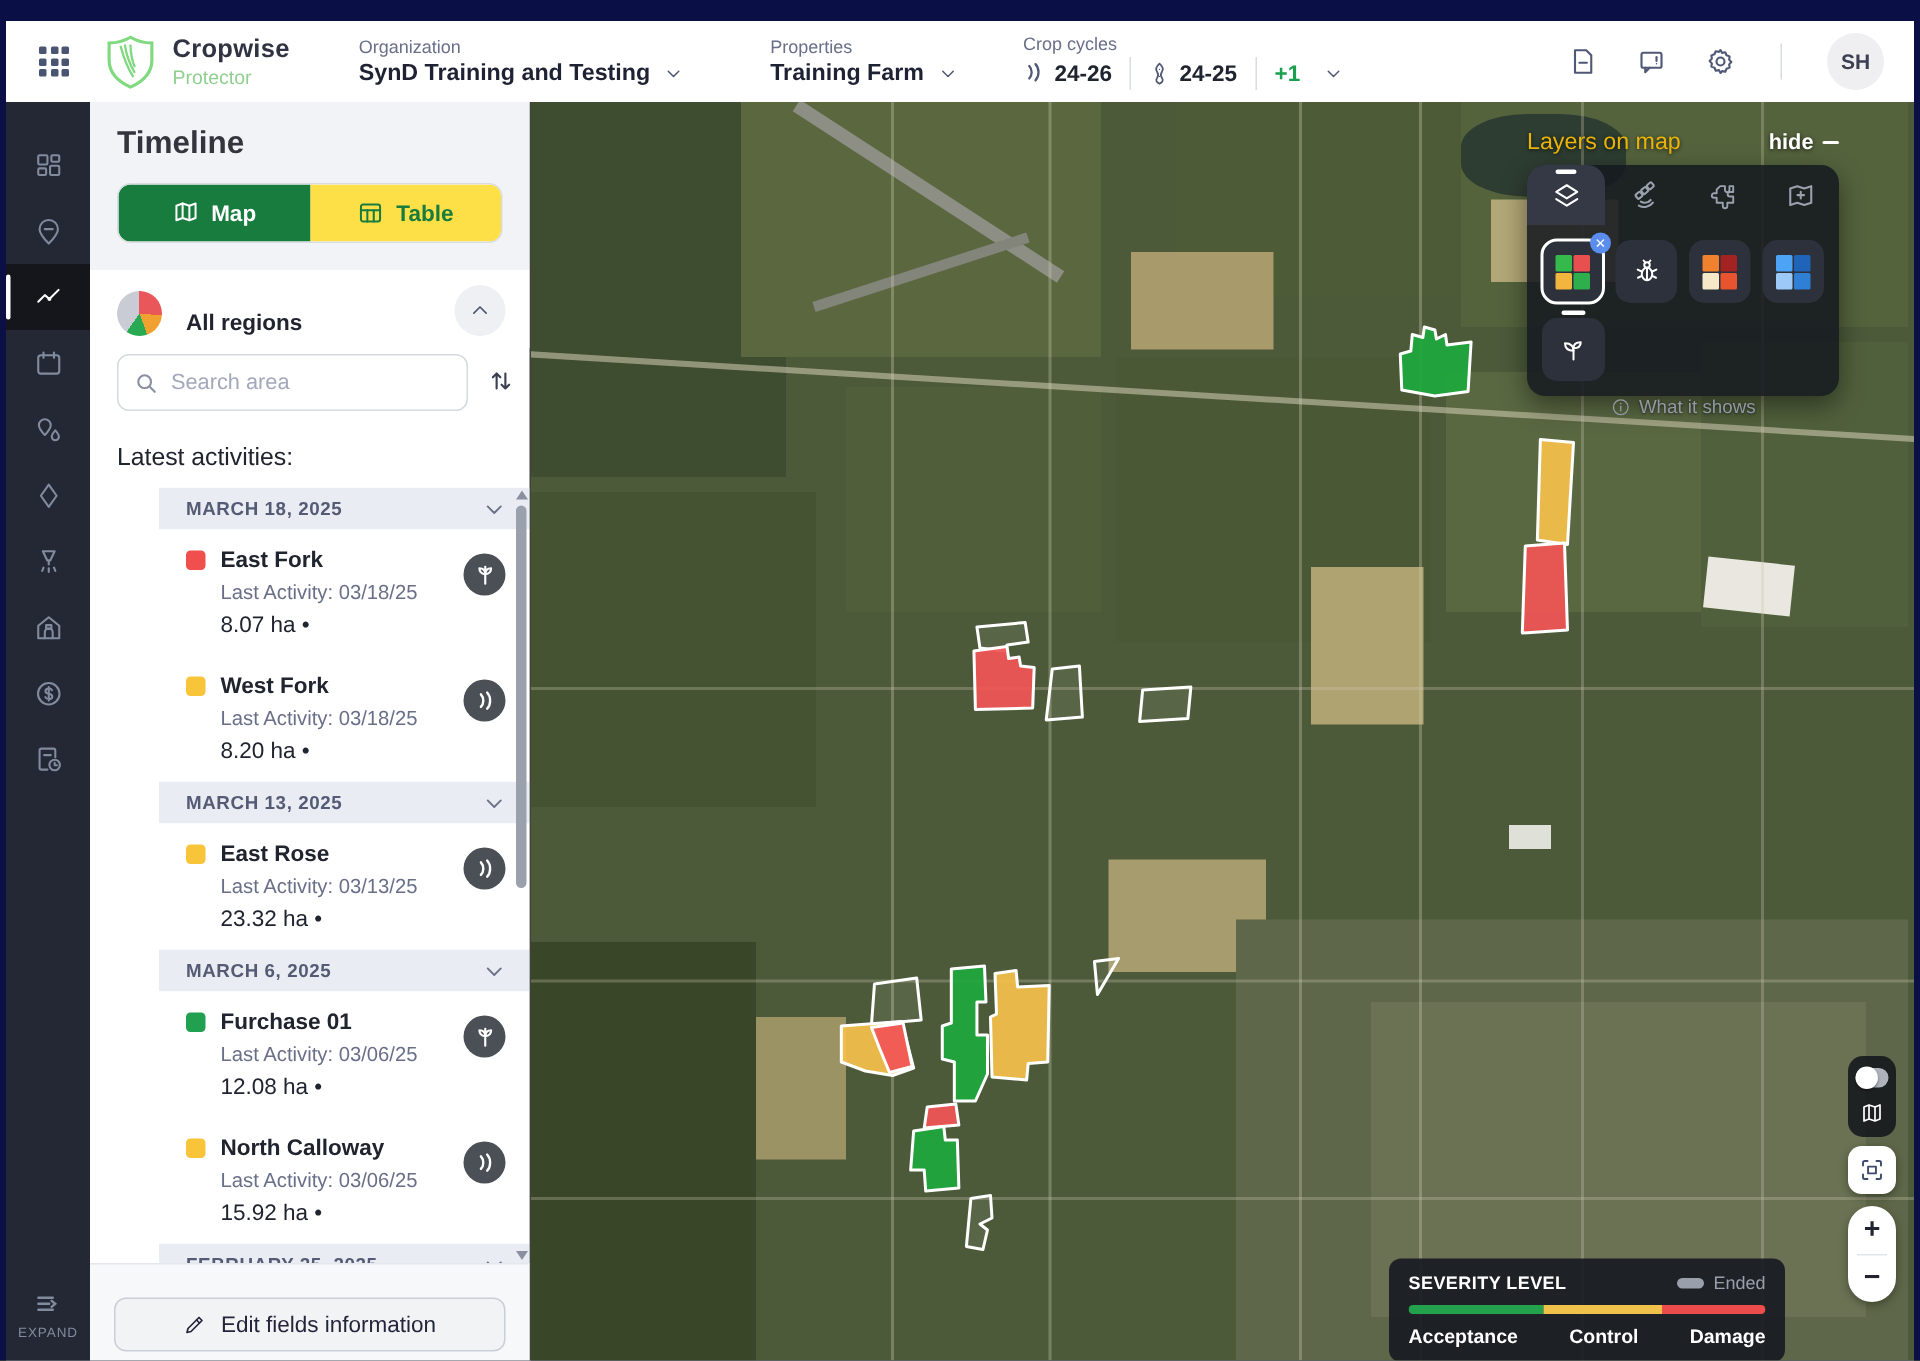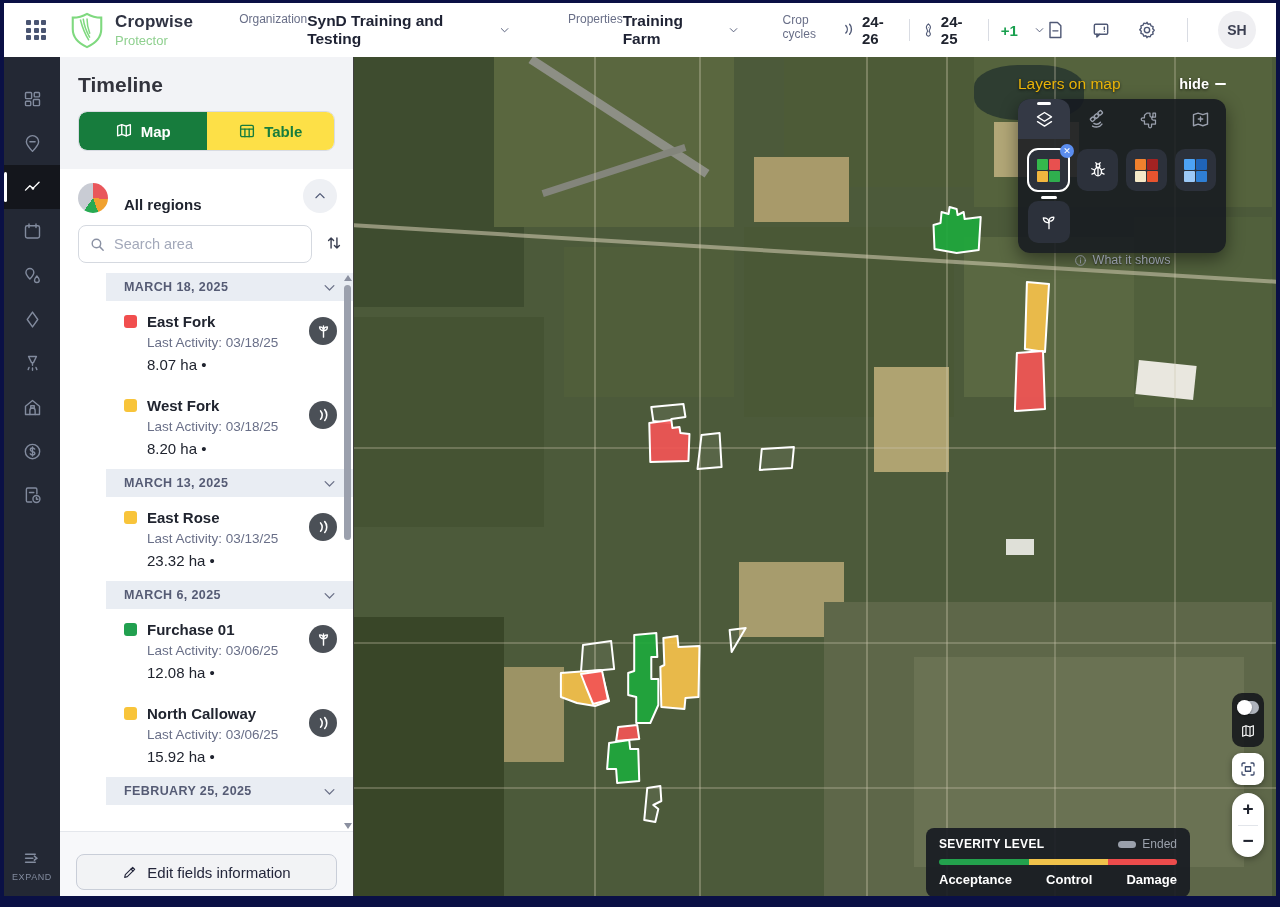--- a/index.html
+++ b/index.html
@@ -1,27 +1,27 @@
 <!DOCTYPE html>
 <html><head>
 <meta charset="utf-8">
 <style>
   * { margin:0; padding:0; box-sizing:border-box; }
   html,body { width:1280px; height:907px; }
   body { background:#0A1045; font-family:"Liberation Sans", sans-serif; position:relative; overflow:hidden; }
-  .app { position:absolute; left:4px; top:3px; width:1272px; height:893px; display:flex; flex-direction:column; background:#fff; }
+  .app { position:absolute; left:4px; top:14px; width:1272px; height:893px; display:flex; flex-direction:column; background:#fff; }
 
   
   .topbar { height:54px; background:#fff; display:flex; align-items:center; padding:0 20px 0 22px; flex:0 0 auto; }
   .grid-icon { display:grid; grid-template-columns:repeat(3,5px); grid-template-rows:repeat(3,5px); gap:2.5px; cursor:pointer; }
   .grid-icon span { background:#4A5572; border-radius:1px; }
   .brand { display:flex; align-items:center; margin-left:22px; gap:9px; }
   .brand-name { font-size:17px; font-weight:700; color:#2F3342; letter-spacing:.2px; }
   .brand-sub { font-size:13px; color:#8FD08F; margin-top:1px; }
-  .hdr-group { margin-left:46px; display:flex; flex-direction:row; }
+  .hdr-group { margin-left:46px; display:flex; flex-direction:column; }
   .hdr-label { font-size:12px; color:#696F88; margin-bottom:2px; }
   .hdr-value-row { display:flex; align-items:center; gap:10px; }
   .hdr-value { font-size:15.5px; font-weight:700; color:#1E2233; }
   .chev { width:12px; height:12px; stroke:#4F5875; fill:none; stroke-width:2; stroke-linecap:round; stroke-linejoin:round; }
   .cycles-row { display:flex; align-items:center; gap:8px; }
   .cycle { display:flex; align-items:center; gap:6px; }
   .cycle-val { font-size:15px; font-weight:700; color:#20242F; }
   .vdiv { width:1px; height:22px; background:#D9DCE3; margin:0 4px; }
   .plus-more { font-size:15px; font-weight:700; color:#19A04F; }
   .topbar-right { margin-left:auto; display:flex; align-items:center; gap:26px; }
@@ -359,20 +359,21 @@
           <input type="text" placeholder="Search area" style="">
         </div>
         <div class="sort-btn">
           <svg viewBox="0 0 24 24">
               <path d="M8.5 18V6M8.5 6L5.5 9M8.5 6l3 3"></path>
               <path d="M15.5 6v12M15.5 18l-3-3M15.5 18l3-3"></path>
             </svg>
         </div>
       </div>
 
+      <div class="activities-heading">Latest activities:</div>
 
       <div class="list">
 
         <div class="date-header">
           <span>MARCH 18, 2025</span>
           <svg viewBox="0 0 24 24">
               <polyline points="5 9 12 16 19 9"></polyline>
             </svg>
         </div>
         <div class="activity">

